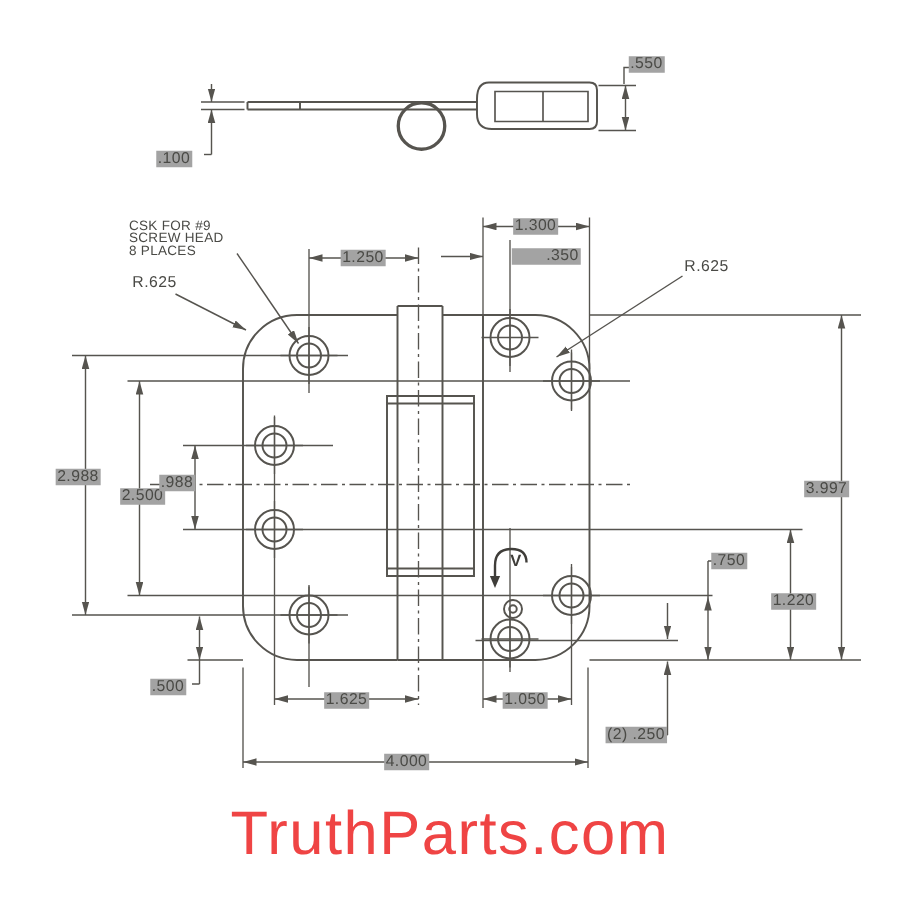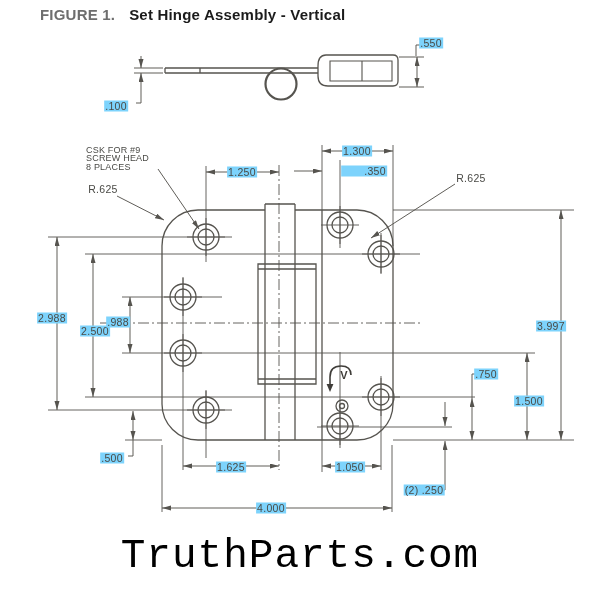--- a/index.html
+++ b/index.html
@@ -3,38 +3,34 @@
 <meta charset="utf-8">
 <style>
   html,body{margin:0;padding:0;background:#fff;}
   .canvas{position:relative;width:600px;height:600px;background:#ffffff;overflow:hidden;
           font-family:"Liberation Sans",sans-serif;}
   .title-row{position:absolute;left:40px;top:6px;display:flex;gap:14px;white-space:nowrap;}
   .fig-label{font-size:15px;font-weight:bold;color:#6e6e6e;letter-spacing:.2px;}
   .fig-title{font-size:15px;font-weight:bold;color:#1b1b1b;letter-spacing:.2px;}
   svg.draw{position:absolute;left:0;top:0;}
   .dim{position:absolute;transform:translate(-50%,-50%);font-size:10.5px;color:#4a4a46;
-       background:#7dd3fc;padding:0 1px;white-space:nowrap;letter-spacing:.3px;line-height:11px;}
+       background:#a3a3a3;padding:0 1px;white-space:nowrap;letter-spacing:.3px;line-height:11px;}
   .dim.nobg{background:transparent;}
   .vsym{font-size:11px;font-weight:bold;color:#3f3d39;background:transparent;}
   .note{position:absolute;left:86px;top:146px;width:96px;text-align:left;font-size:9px;
         line-height:8.4px;color:#4a4a46;letter-spacing:.2px;}
   .watermark{position:absolute;left:50%;top:556px;transform:translate(-50%,-50%);
-             font-family:Liberation Mono, monospace;font-size:41px;color:#000000;
+             font-family:Liberation Sans, sans-serif;font-size:41px;color:#ef4444;
              white-space:nowrap;letter-spacing:1px;}
 </style>
 </head>
 <body>
 
 <div class="canvas">
 
-  <div class="title-row">
-    <span class="fig-label">FIGURE 1.</span>
-    <span class="fig-title">Set Hinge Assembly - Vertical</span>
-  </div>
 
   <svg class="draw" width="600" height="600" viewBox="0 0 600 600">
     <defs>
       <marker id="arrE" markerUnits="userSpaceOnUse" markerWidth="10" markerHeight="6" refX="9" refY="2.5" orient="auto">
         <path d="M0,0 L9,2.5 L0,5 Z" fill="#56544f"></path>
       </marker>
       <marker id="arrS" markerUnits="userSpaceOnUse" markerWidth="10" markerHeight="6" refX="9" refY="2.5" orient="auto-start-reverse">
         <path d="M0,0 L9,2.5 L0,5 Z" fill="#56544f"></path>
       </marker>
     </defs>
@@ -184,21 +180,21 @@
   <span class="dim" style="left:364px;top:171px;padding-left:23px;">.350</span>
   <span class="dim nobg" style="left:103px;top:189px;">R.625</span>
   <span class="dim nobg" style="left:471px;top:178px;">R.625</span>
 
   <span class="dim" style="left:52px;top:318px;">2.988</span>
   <span class="dim" style="left:95px;top:331px;">2.500</span>
   <span class="dim" style="left:118px;top:322px;">.988</span>
 
   <span class="dim" style="left:551px;top:326px;">3.997</span>
   <span class="dim" style="left:486px;top:374px;">.750</span>
-  <span class="dim" style="left:529px;top:401px;">1.500</span>
+  <span class="dim" style="left:529px;top:401px;">1.220</span>
 
   <span class="dim" style="left:112px;top:458px;">.500</span>
   <span class="dim" style="left:231px;top:467px;">1.625</span>
   <span class="dim" style="left:350px;top:467px;">1.050</span>
   <span class="dim" style="left:424px;top:490px;">(2) .250</span>
   <span class="dim" style="left:271px;top:508px;">4.000</span>
 
   <span class="dim nobg vsym" style="left:344px;top:375px;">V</span>
 
   <div class="watermark">TruthParts.com</div>

